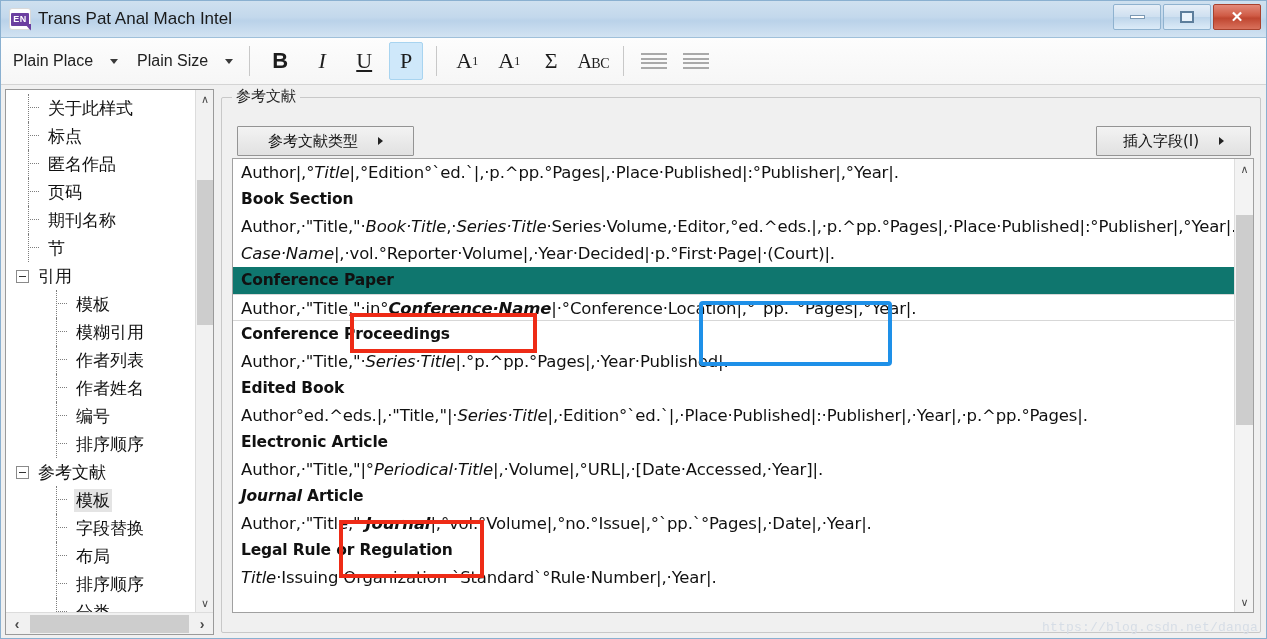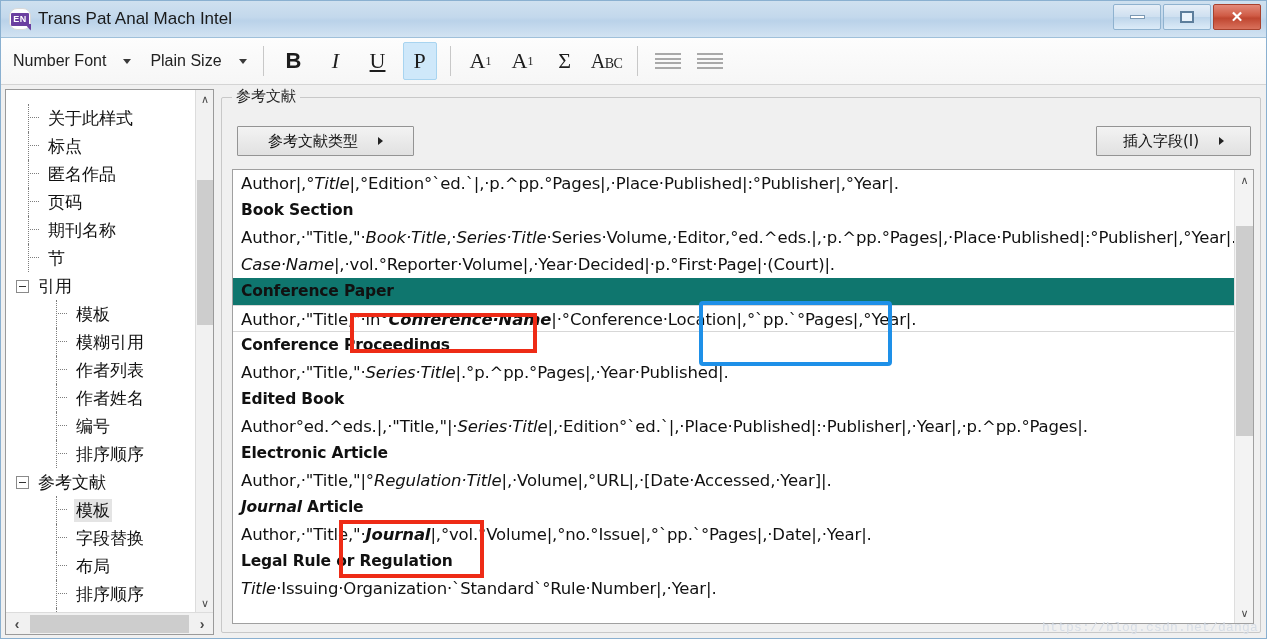--- a/index.html
+++ b/index.html
@@ -22,21 +22,21 @@
   .titlebar {
     position: absolute; left: 0; top: 0; width: 1265px; height: 37px;
     background: linear-gradient(to bottom, #cfe0ef 0%, #c3d8ec 45%, #bad2e9 55%, #d2e3f2 100%);
     border-bottom: 1px solid #9fc0da;
     display: flex; align-items: center;
   }
   .en-logo {
     width: 22px; height: 22px; margin-left: 8px; margin-right: 7px;
     background: #fff;
     border: 1px solid #d9d9d9;
-    border-radius: 8px;
+    border-radius: 3px;
     position: relative;
     display: flex; align-items: center; justify-content: center;
     flex: none;
   }
   .en-logo .en-inner {
     width: 18px; height: 13px;
     background: #6b3fa0;
     color: #fff;
     font-size: 9px; font-weight: bold;
     display: flex; align-items: center; justify-content: center;
@@ -118,21 +118,21 @@
   
   .leftpane {
     position: absolute; left: 4px; top: 88px; width: 209px; height: 546px;
     background: #fff;
     border: 1px solid #9a9a9a;
     overflow: hidden;
   }
   .tree {
     position: absolute; left: 0; top: 0; width: 190px; height: 522px;
     background: #fff; overflow: hidden;
-    padding-top: 14px;
+    padding-top: 4px;
   }
   .tnode {
     display: flex; align-items: center; height: 28px;
     font-size: 17px; color: #111;
     white-space: nowrap;
     font-family: "DejaVu Sans", sans-serif;
     cursor: pointer;
   }
   .tnode .dash {
     width: 22px; height: 28px; position: relative; flex: none;
@@ -207,21 +207,21 @@
     font-family: "DejaVu Sans", sans-serif;
   }
   .btn .caret { margin-left: 20px; width:0;height:0;
     border-top: 4px solid transparent; border-bottom: 4px solid transparent;
     border-left: 5px solid #222; }
   .btn.reftype { position: absolute; left: 15px; top: 28px; width: 177px; }
   .btn.insertfield { position: absolute; right: 9px; top: 28px; width: 155px; }
 
   
   .editor {
-    position: absolute; left: 10px; top: 71px; width: 1022px; height: 455px;
+    position: absolute; left: 10px; top: 60px; width: 1022px; height: 455px;
     background: #fff; border: 1px solid #a0a0a0;
     overflow: hidden;
   }
   .edit-canvas {
     position: absolute; left: 0; top: 0; width: 1001px; height: 453px;
     overflow: hidden;
     font-family: "DejaVu Sans", sans-serif;
   }
   .line {
     height: 27px; line-height: 27px;
@@ -280,21 +280,21 @@
         <span class="max-glyph"></span>
       </div>
       <div class="wb close">
         <span>✕</span>
       </div>
     </div>
   </div>
 
   <div class="toolbar">
     <div class="combo">
-      <span class="cb-label">Number Font</span>
+      <span class="cb-label">Plain Place</span>
       <span class="cb-arrow">
           <i></i>
         </span>
     </div>
     <div class="combo">
       <span class="cb-label">Plain Size</span>
       <span class="cb-arrow">
           <i></i>
         </span>
     </div>
@@ -452,21 +452,21 @@
             <div class="line hdr">Book Section</div>
             <div class="line">Author,·"Title,"·<span class="it">Book·Title</span>,·<span class="it">Series·Title</span>·Series·Volume,·Editor,°ed.^eds.|,·p.^pp.°Pages|,·Place·Published|:°Publisher|,°Year|.</div>
             <div class="line"><span class="it">Case·Name</span>|,·vol.°Reporter·Volume|,·Year·Decided|·p.°First·Page|·(Court)|.</div>
             <div class="line hdr rowhl">Conference Paper</div>
             <div class="line rowsel">Author,·"Title,"·in°<span class="bd it">Conference·Name</span>|·°Conference·Location|,°`pp.`°Pages|,°Year|.</div>
             <div class="line hdr">Conference Proceedings</div>
             <div class="line">Author,·"Title,"·<span class="it">Series·Title</span>|.°p.^pp.°Pages|,·Year·Published|.</div>
             <div class="line hdr">Edited Book</div>
             <div class="line">Author°ed.^eds.|,·"Title,"|·<span class="it">Series·Title</span>|,·Edition°`ed.`|,·Place·Published|:·Publisher|,·Year|,·p.^pp.°Pages|.</div>
             <div class="line hdr">Electronic Article</div>
-            <div class="line">Author,·"Title,"|°<span class="it">Regulation·Title</span>|,·Volume|,°URL|,·[Date·Accessed,·Year]|.</div>
+            <div class="line">Author,·"Title,"|°<span class="it">Periodical·Title</span>|,·Volume|,°URL|,·[Date·Accessed,·Year]|.</div>
             <div class="line hdr"><span class="bd it">Journal</span> Article</div>
             <div class="line">Author,·"Title,"·<span class="bd it">Journal</span>|,°vol.°Volume|,°no.°Issue|,°`pp.`°Pages|,·Date|,·Year|.</div>
             <div class="line hdr">Legal Rule or Regulation</div>
             <div class="line"><span class="it">Title</span>·Issuing·Organization·`Standard`°Rule·Number|,·Year|.</div>
           </div>
         <div class="vscroll-right">
           <div class="arrow">∧</div>
           <div class="thumb"></div>
           <div class="arrow" style="position:absolute;bottom:0;">∨</div>
         </div>

